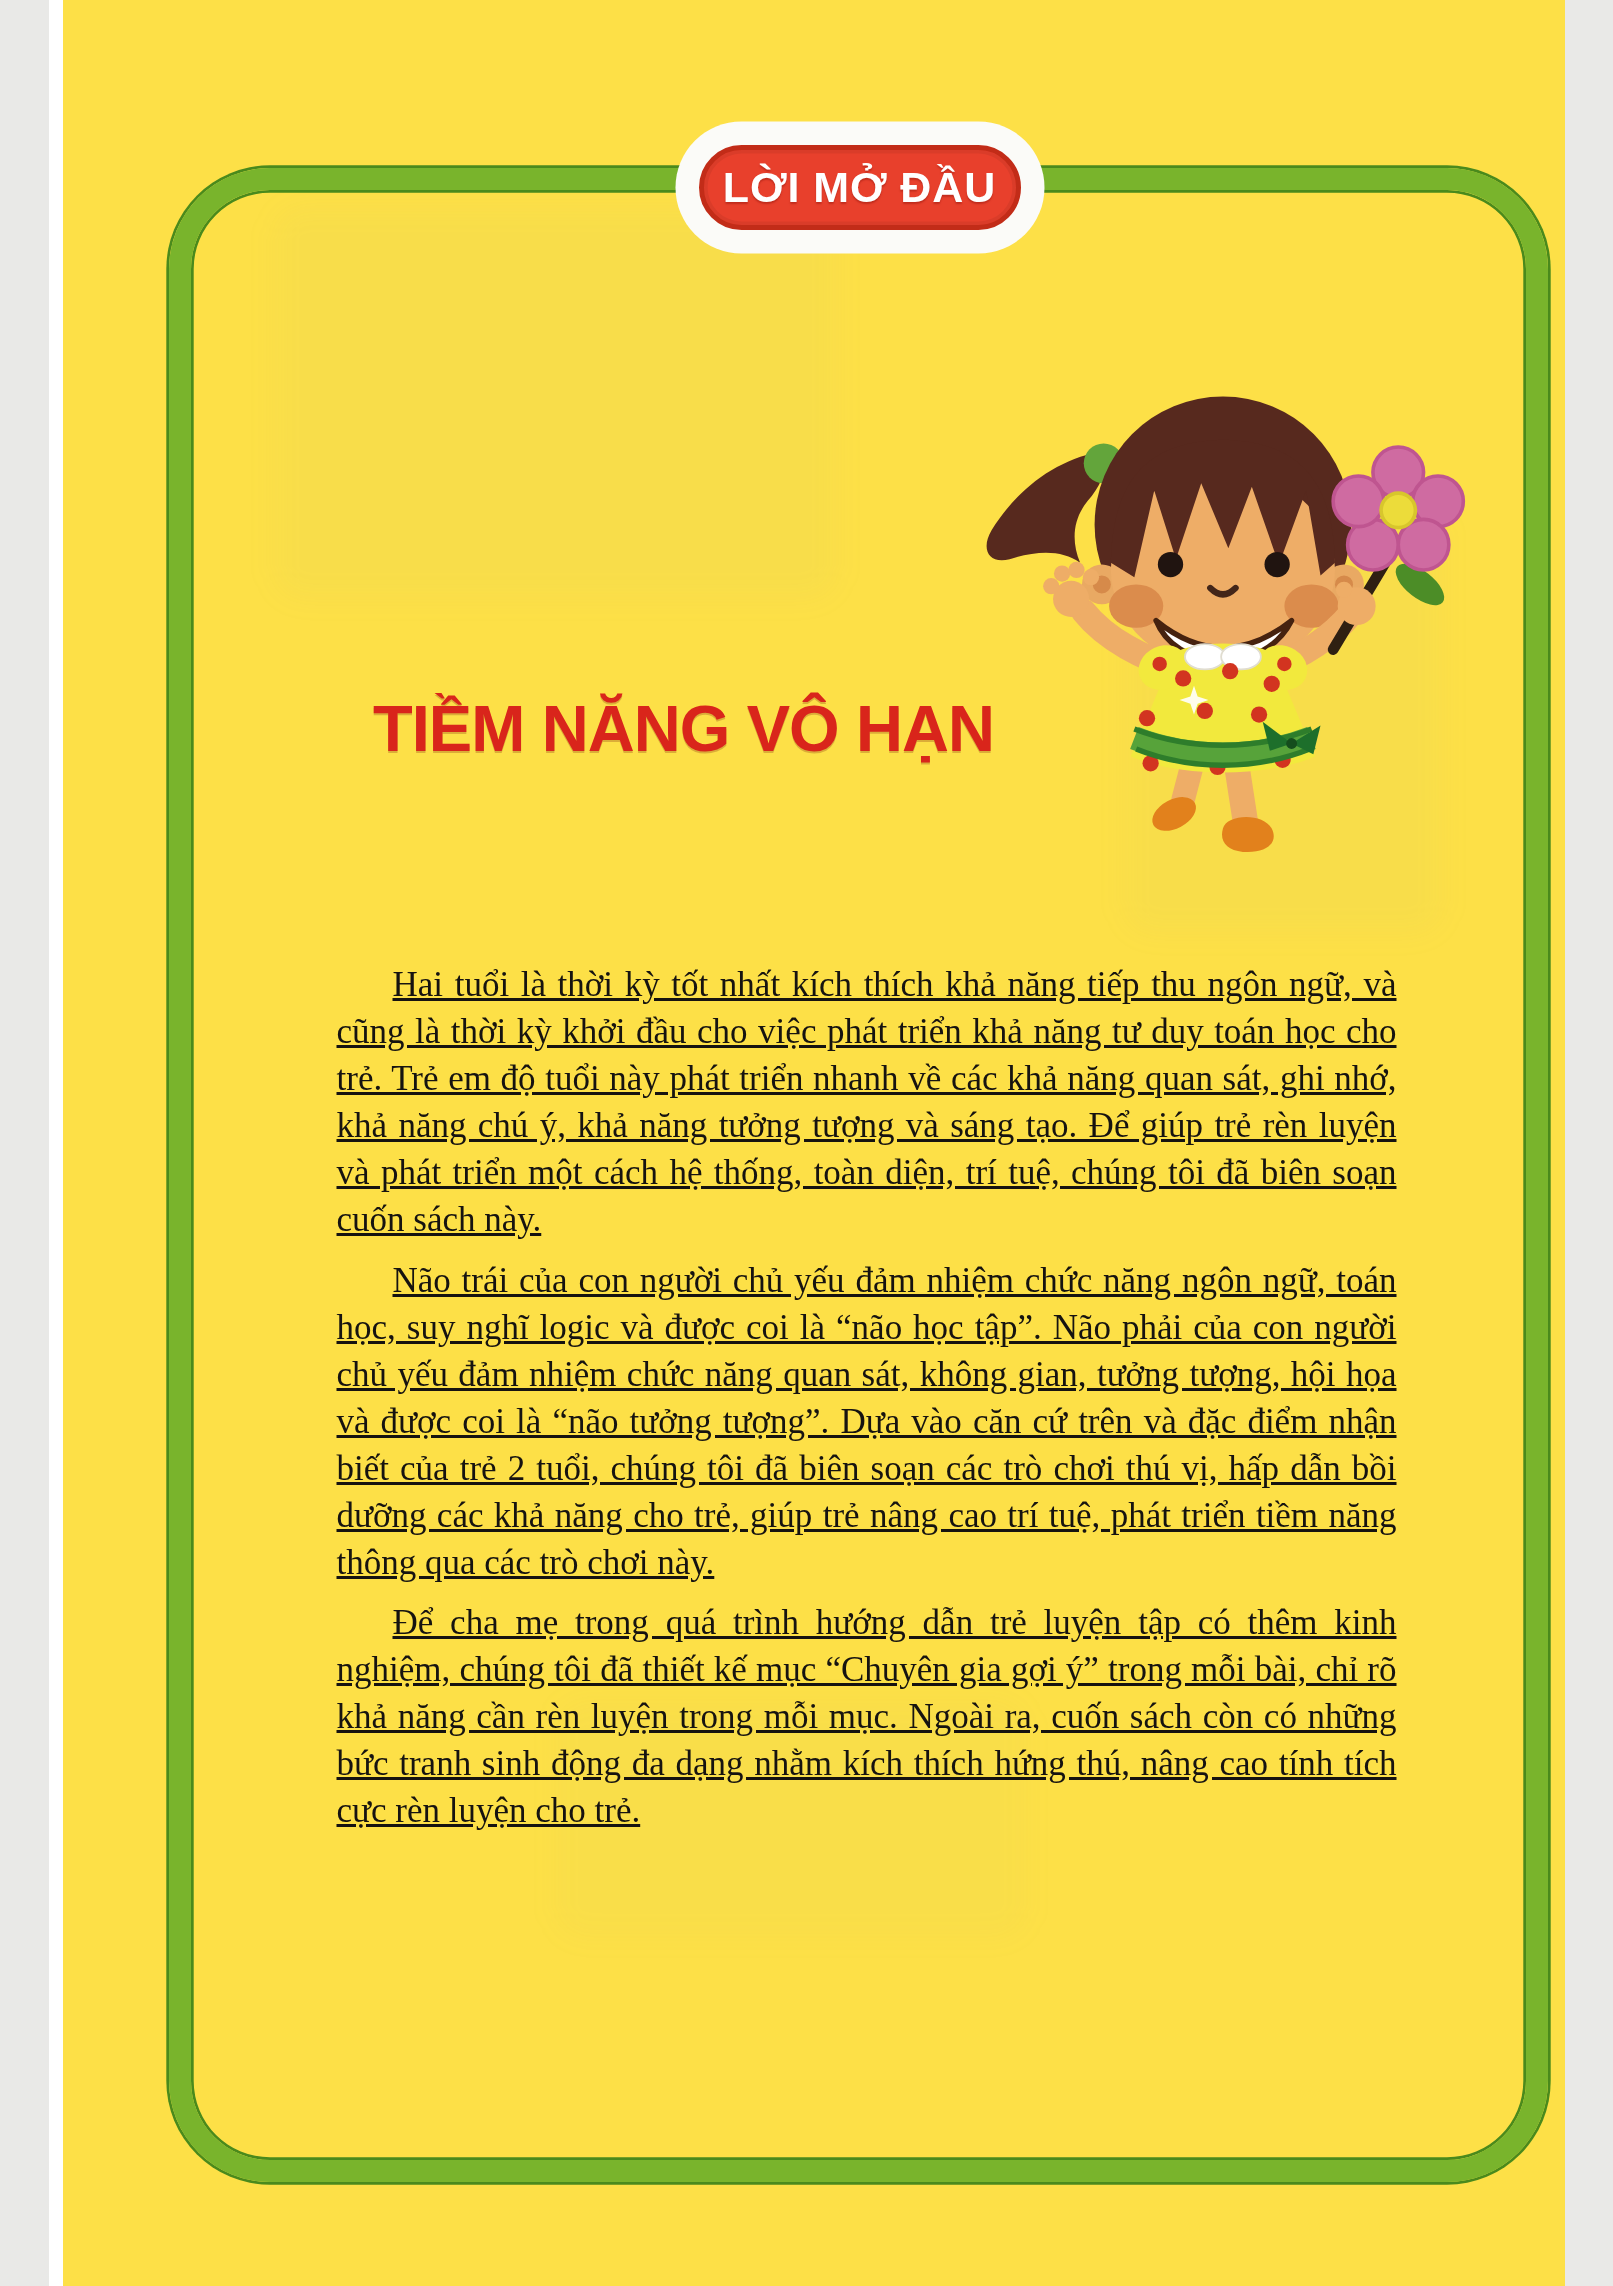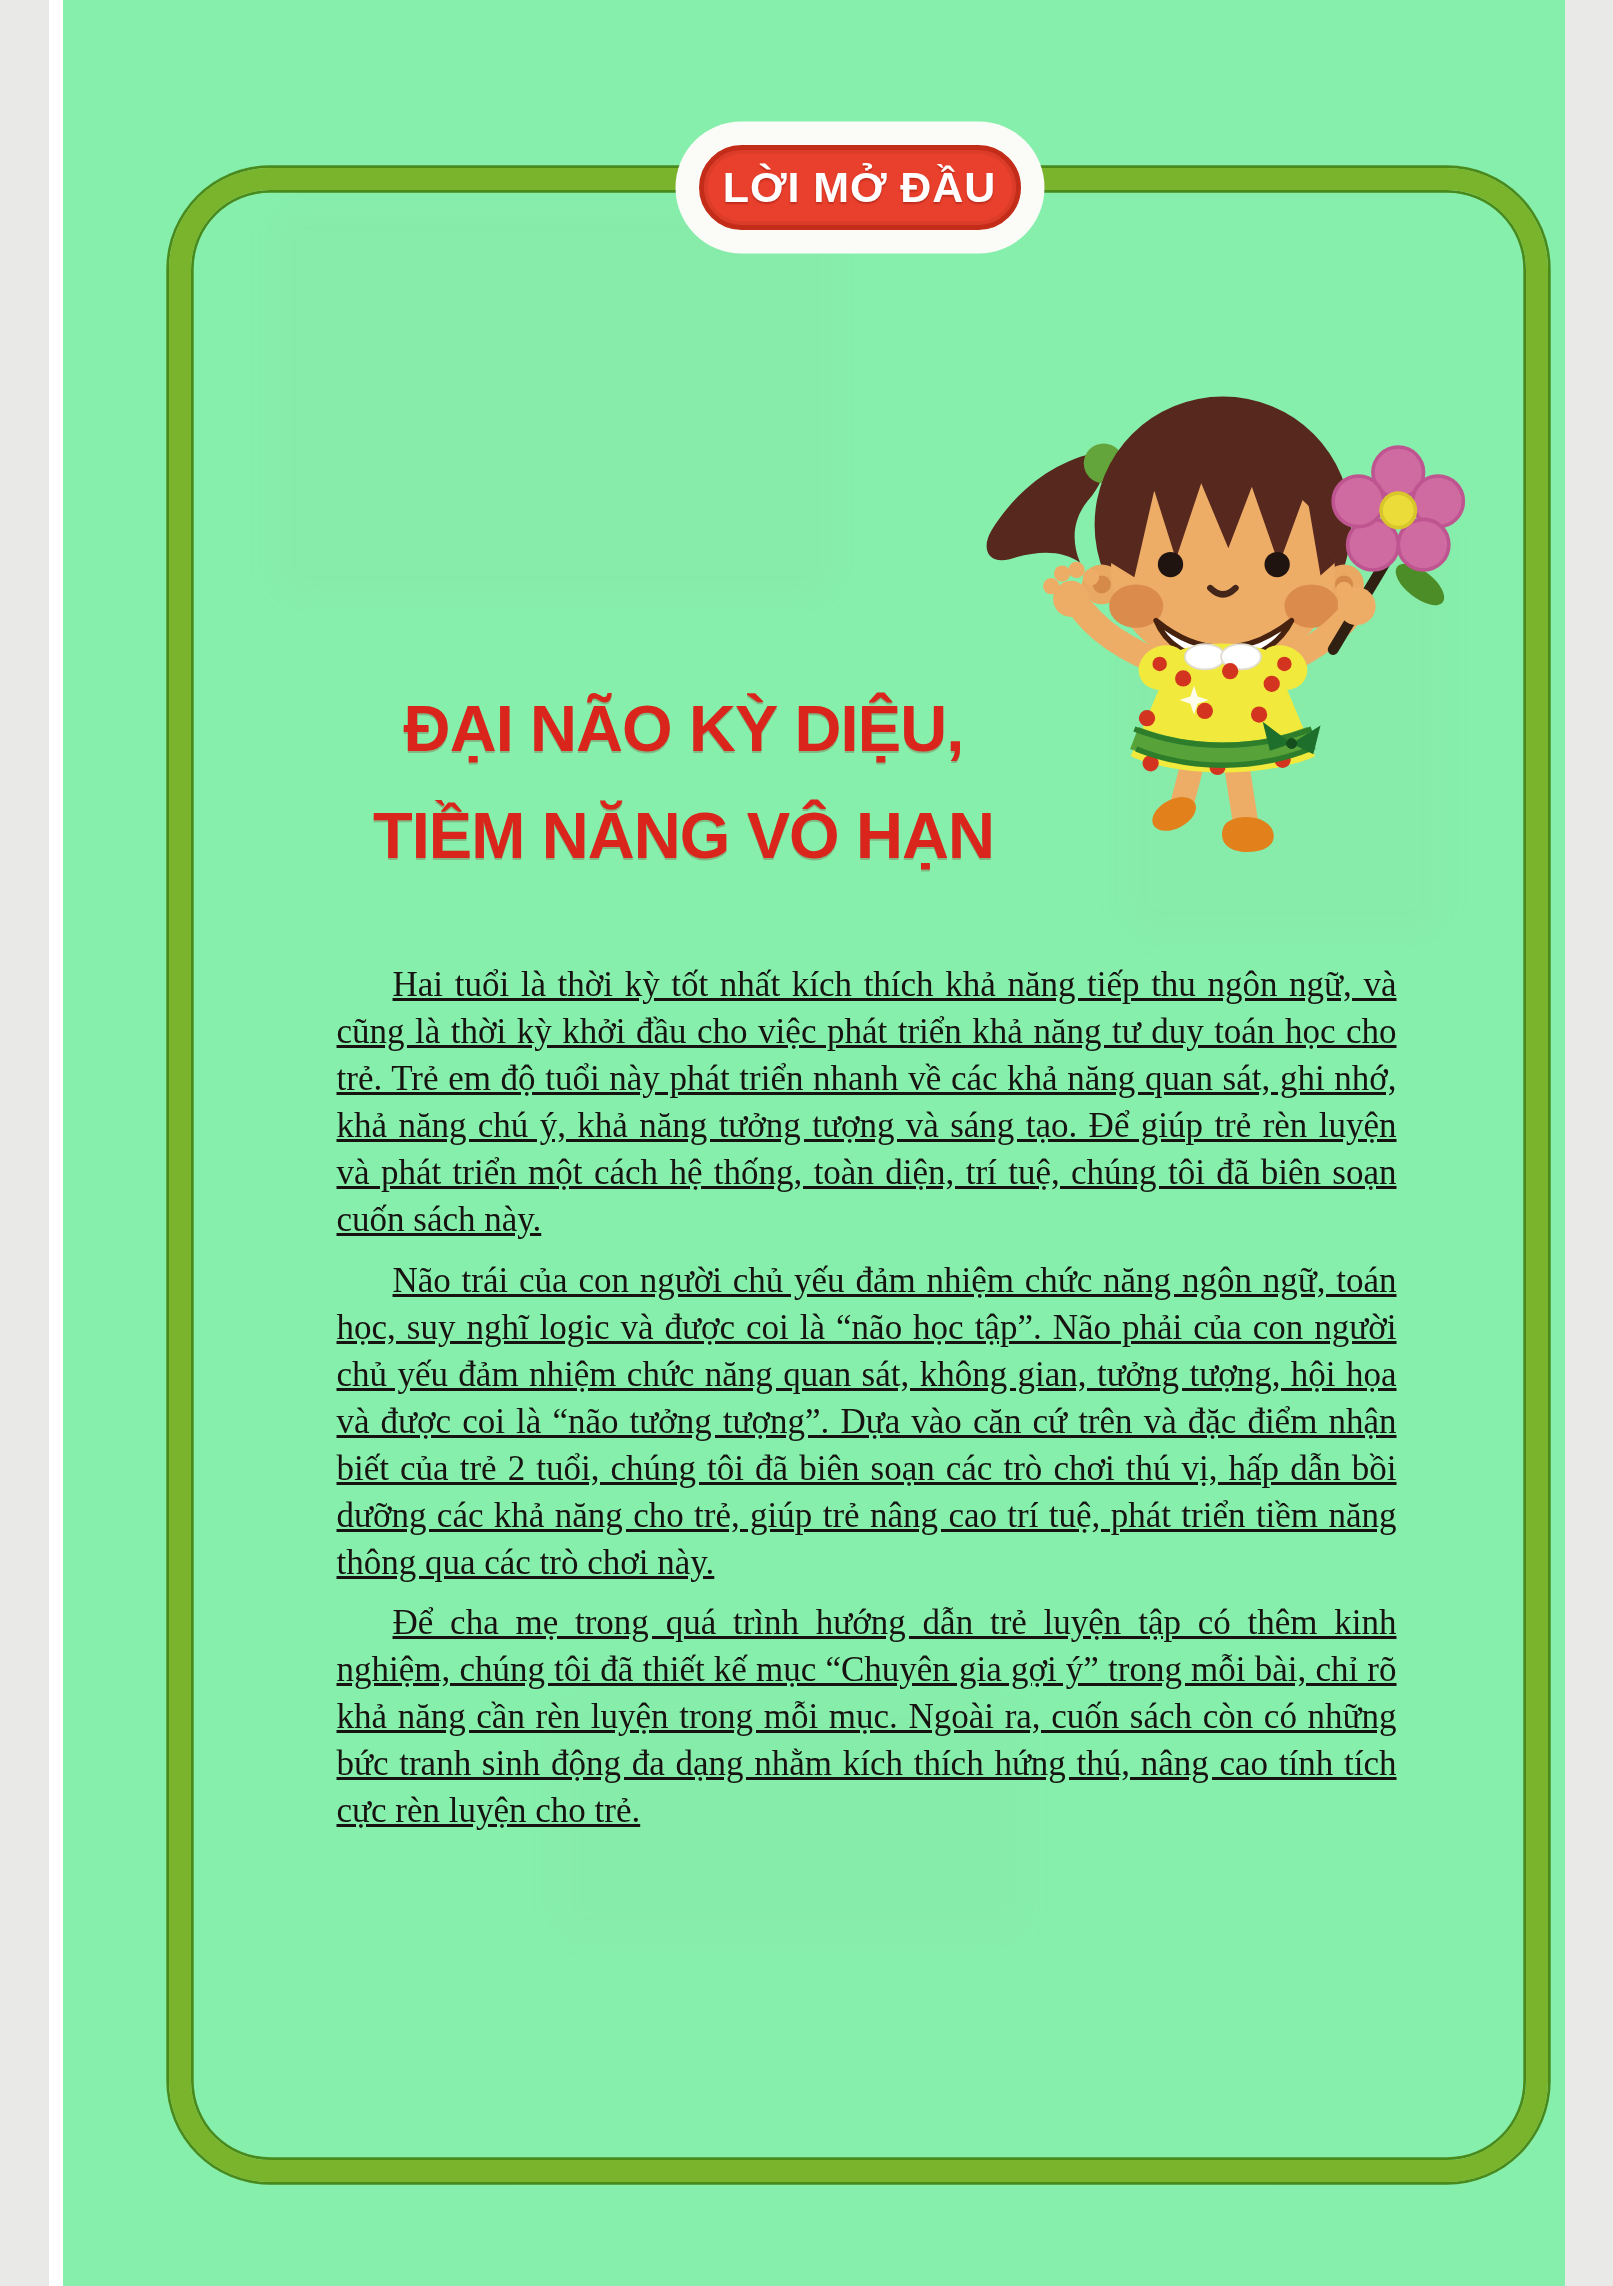--- a/index.html
+++ b/index.html
@@ -1,18 +1,18 @@
 <!DOCTYPE html>
 <html style="font-size:14.5px"><head>
 <meta charset="utf-8">
 <style>
   html,body{margin:0;padding:0;background:#e9e9e7;}
   .page{
     position:relative;width:1516px;height:2287px;margin:0 auto;
-    background:#86efac;overflow:hidden;
+    background:#fde047;overflow:hidden;
     font-family:"Liberation Sans",sans-serif;
   }
   .scan-edge{position:absolute;left:0;top:0;width:14.5px;height:100%;background:#ffffff;}
   .ghost{position:absolute;background:rgba(158,184,132,0.05);filter:blur(14.5px);border-radius:27px;}
   .ghost.g1{left:226px;top:208px;width:561px;height:389px;}
   .ghost.g2{left:1076px;top:507px;width:317px;height:425px;}
   .ghost.g3{left:507px;top:1701px;width:470px;height:235px;background:rgba(158,184,132,0.04);}
 
   .frame{
     position:absolute;left:120px;top:168px;width:1379px;height:2014px;
@@ -53,21 +53,20 @@
   <div class="ghost g2"></div>
   <div class="ghost g3"></div>
 
   <div class="frame"></div>
 
   <div class="badge">
     <span>LỜI MỞ ĐẦU</span>
   </div>
 
   <div class="title">
-    <div>ĐẠI NÃO KỲ DIỆU,</div>
     <div>TIỀM NĂNG VÔ HẠN</div>
   </div>
 
   <svg class="girl" viewBox="0 0 280 270" xmlns="http://www.w3.org/2000/svg">
 
     <path d="M 78,38 C 52,42 30,58 15,82 C 9,92 13,101 25,98 C 41,93 54,93 64,100 C 59,88 60,76 68,66 C 76,57 79,48 78,38 Z" fill="#57291e"></path>
     <circle cx="77" cy="45" r="11" fill="#63a53b"></circle>
 
     <circle cx="143" cy="79" r="71" fill="#57291e"></circle>
 

